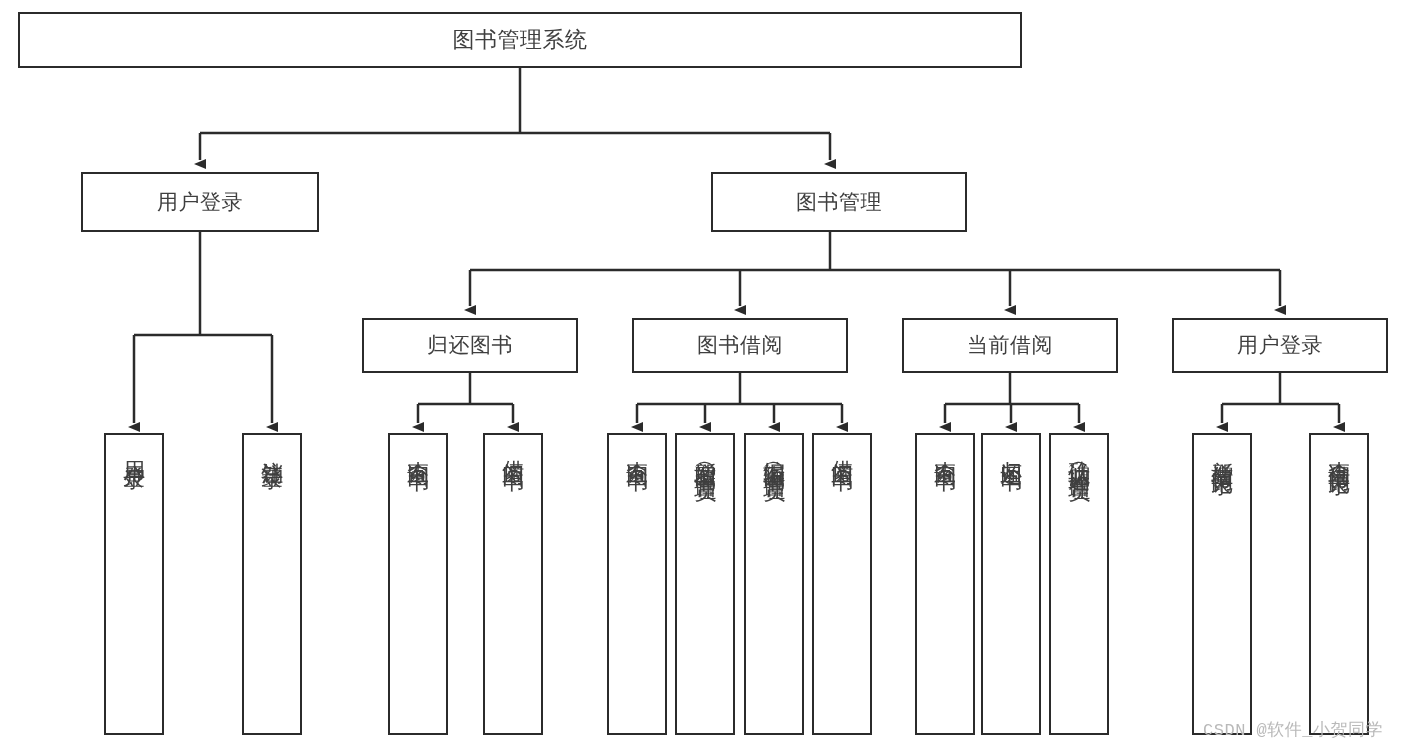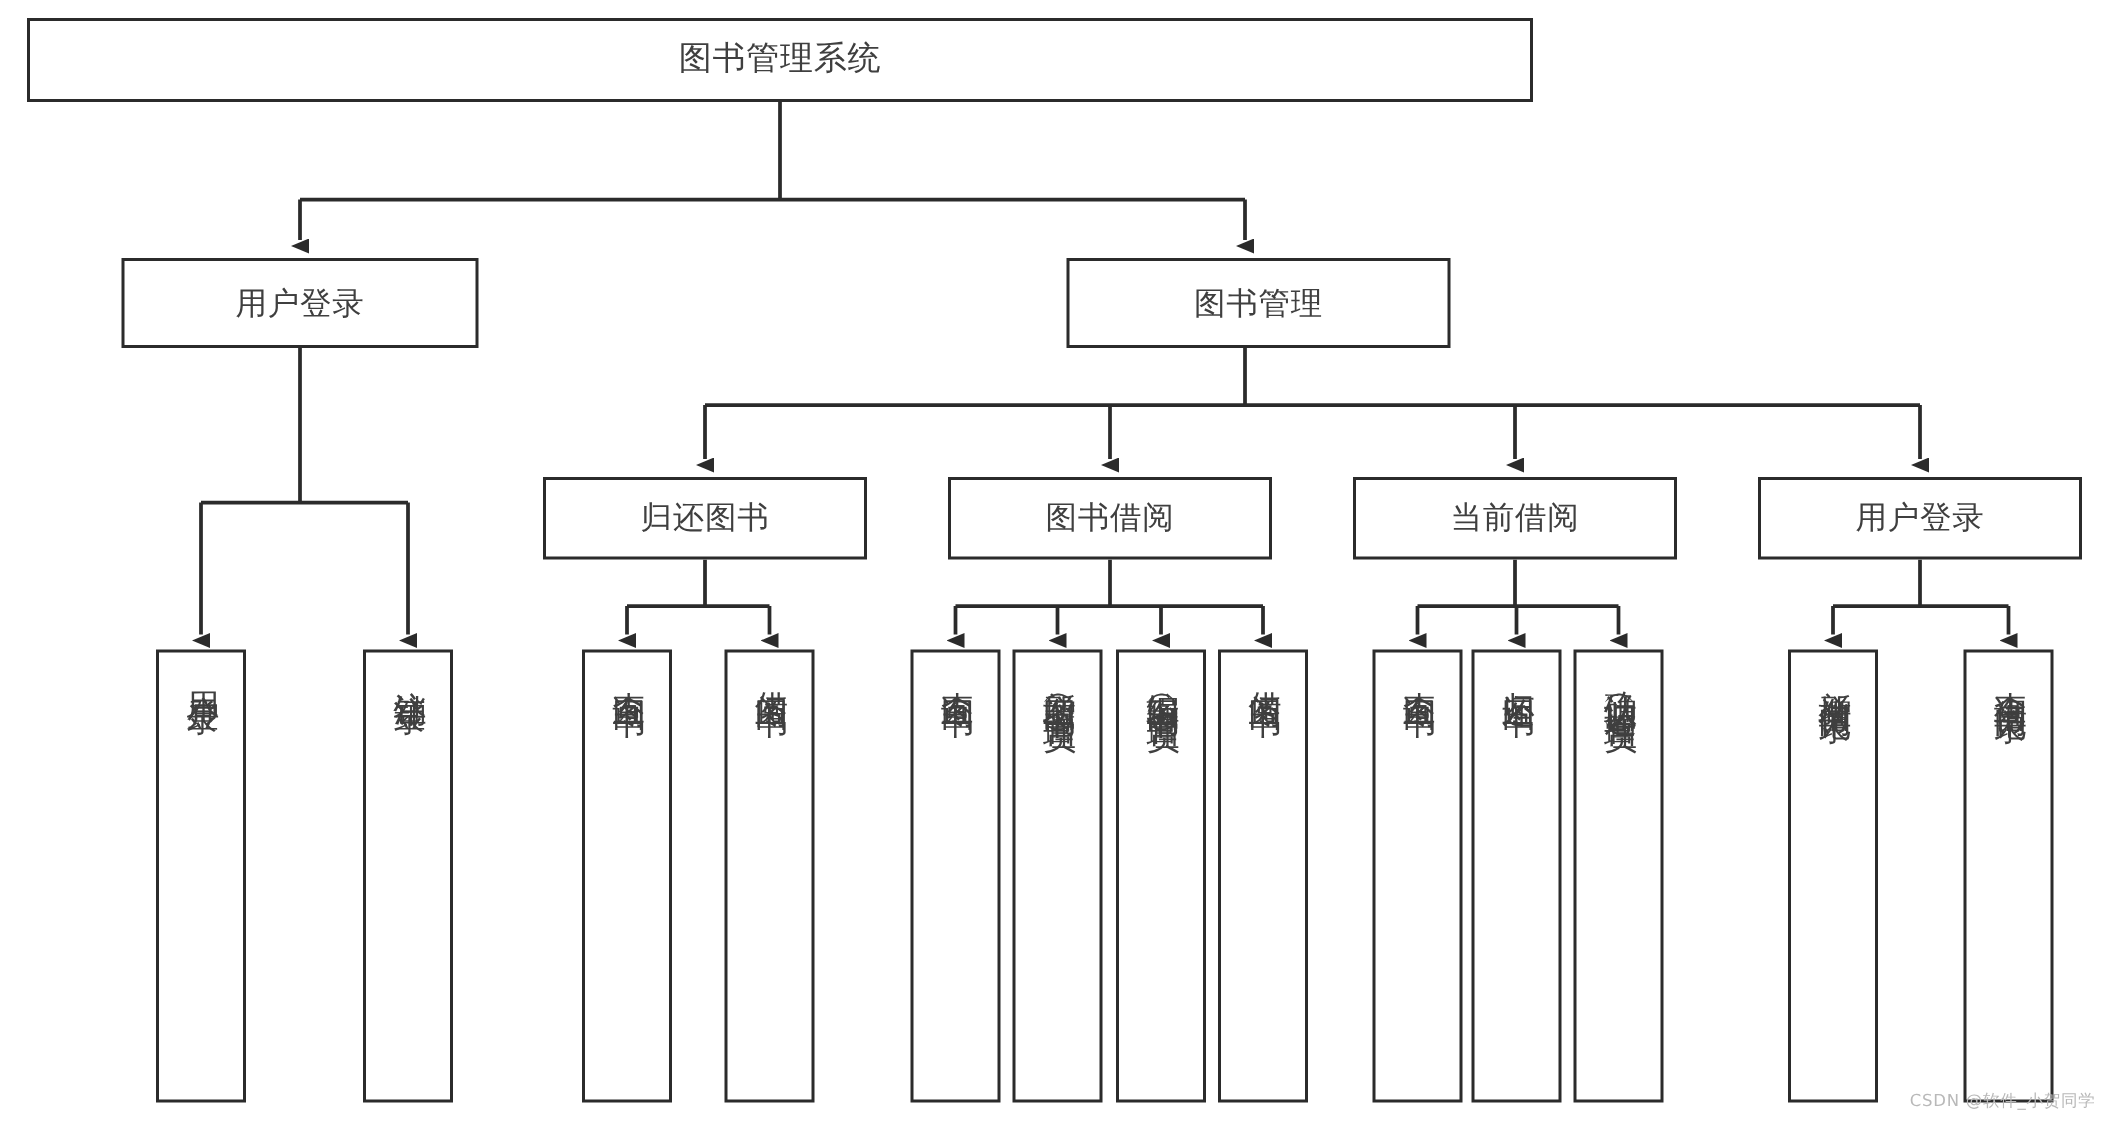--- a/index.html
+++ b/index.html
@@ -56,26 +56,27 @@
     writing-mode: vertical-rl;
     text-orientation: upright;
     font-size: 22px;
     line-height: 1.12;
     letter-spacing: 3px;
     white-space: nowrap;
     margin: 0 auto;
   }
   .watermark {
     position: absolute;
-    right: 8px;
+    right: 22px;
     bottom: 6px;
-    font-size: 11px;
+    font-size: 17px;
     color: #b9b9b9;
     letter-spacing: 0.5px;
     white-space: nowrap;
+    font-family: Liberation Mono, monospace;
   }
 </style>
 </head>
 <body>
 
 <div id="canvas">
 
   <svg class="wires" viewBox="0 0 1405 747">
     <defs>
       <marker id="arrow" markerWidth="10" markerHeight="12" refX="1" refY="6" orient="auto" markerUnits="userSpaceOnUse">

